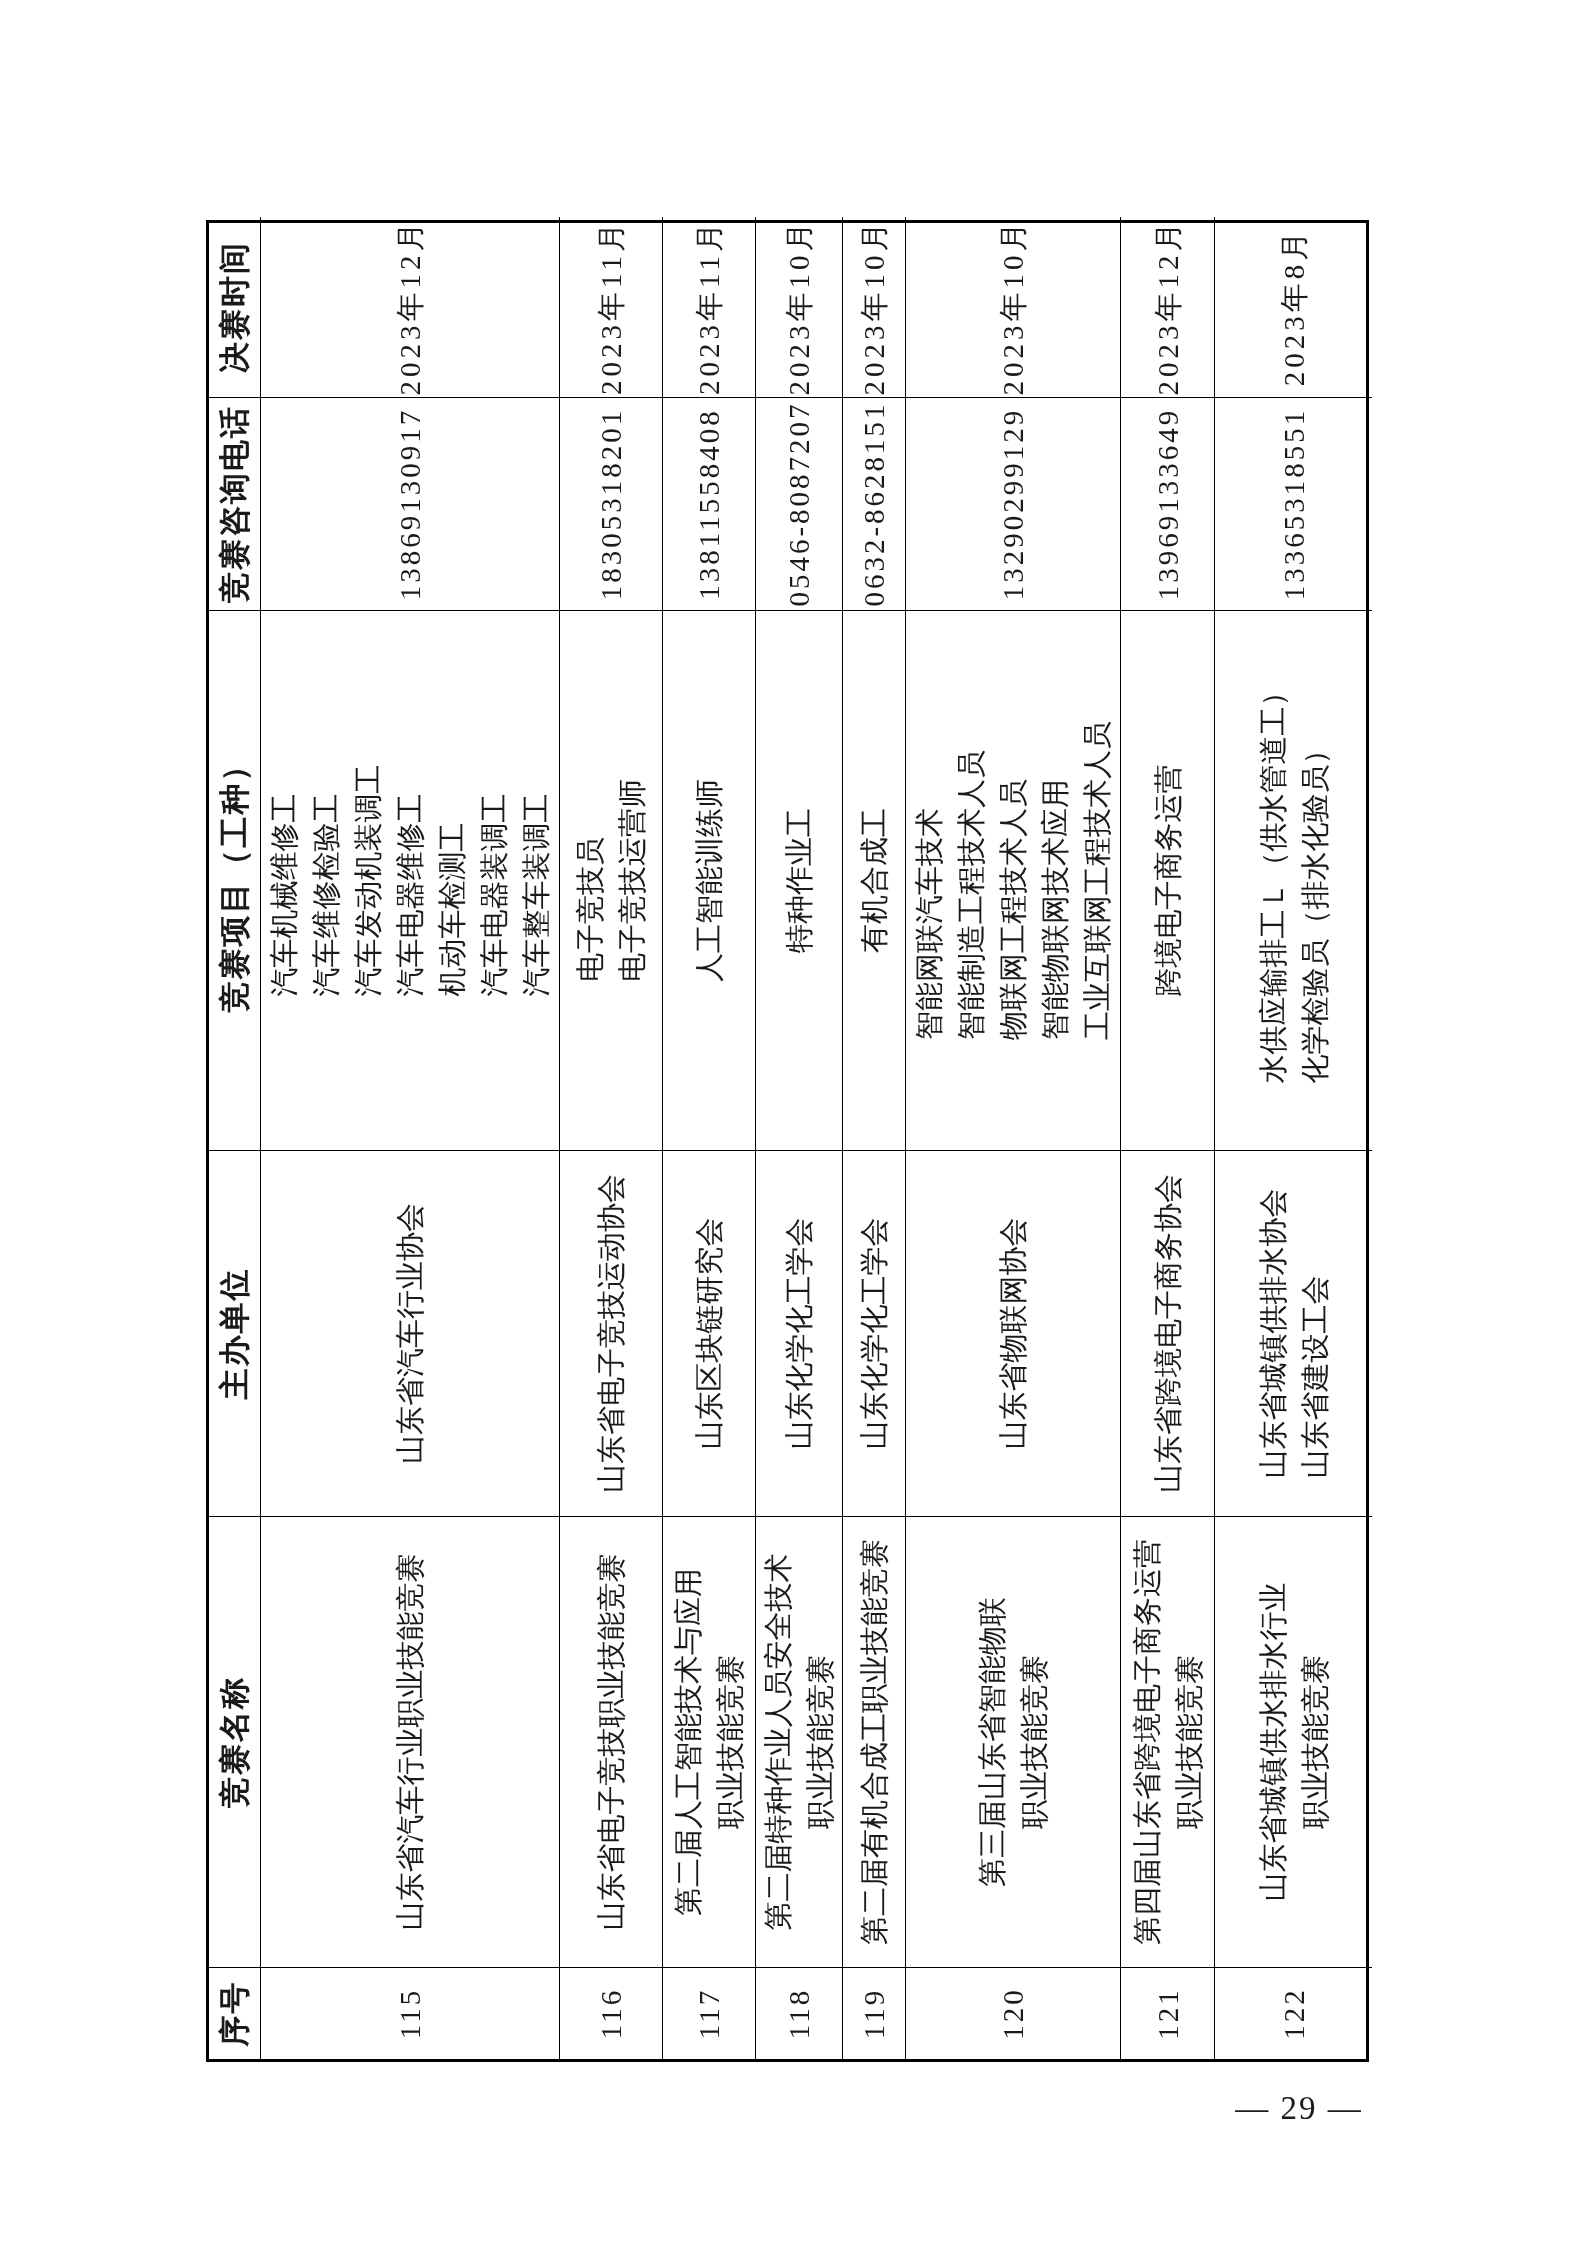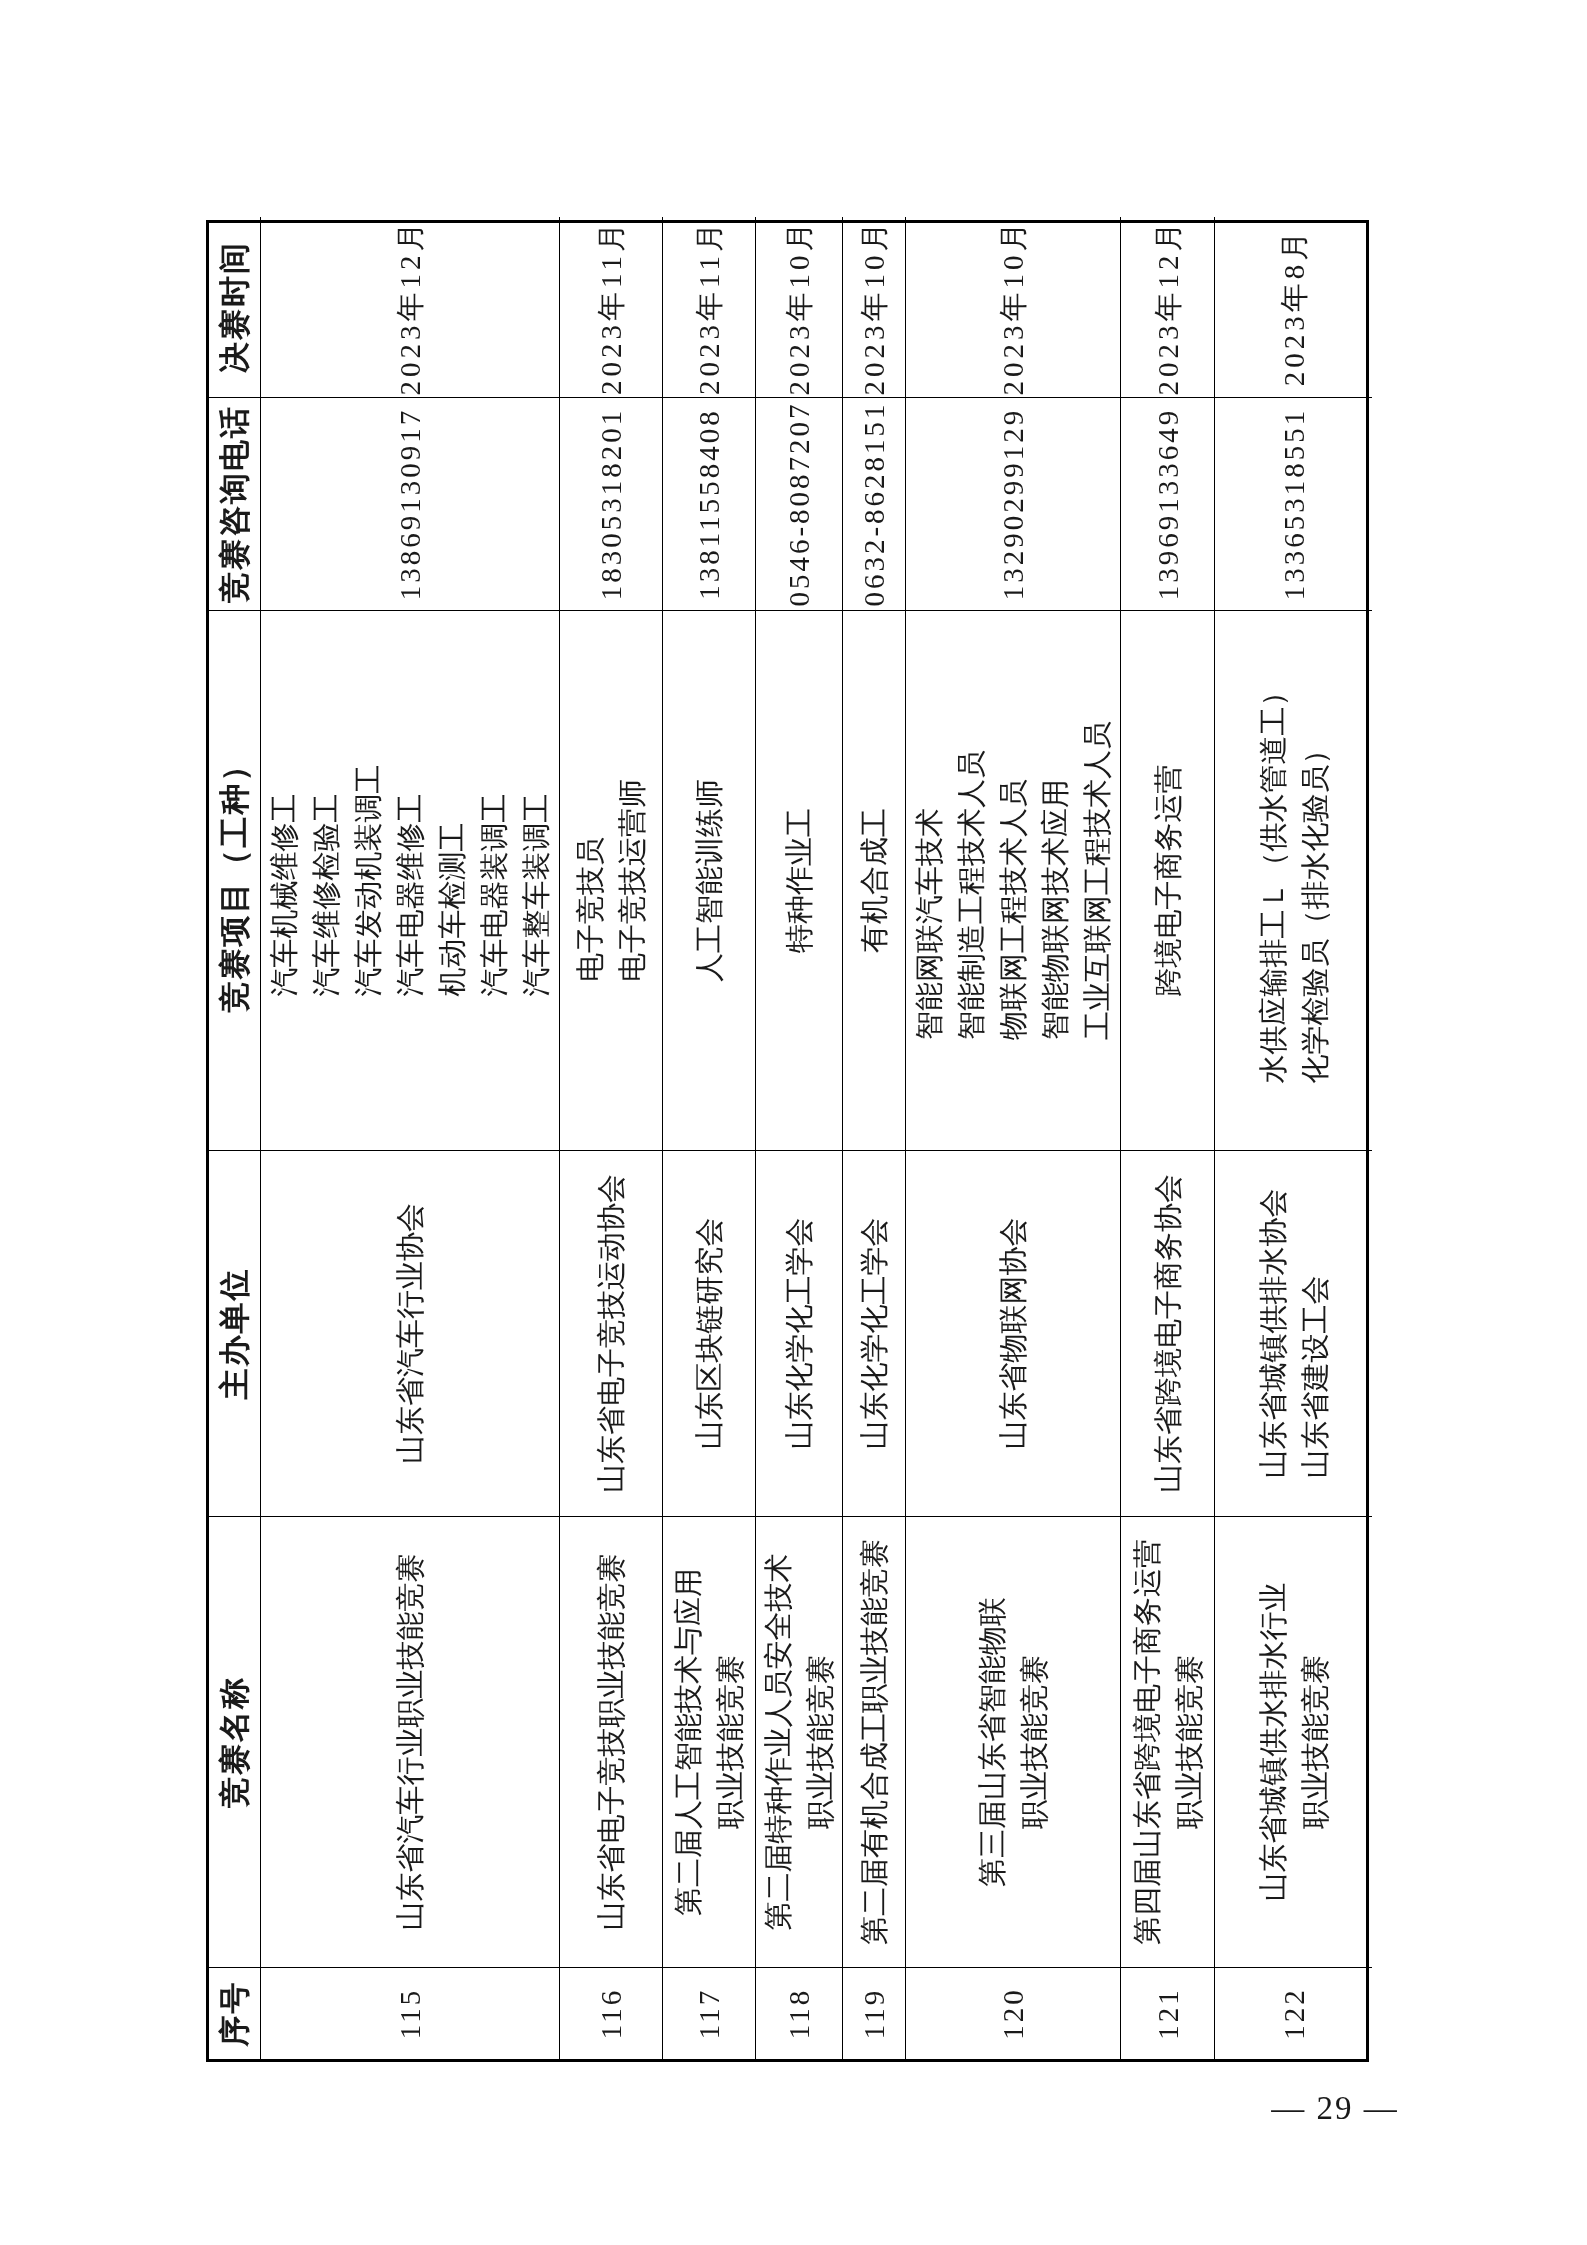--- a/index.html
+++ b/index.html
@@ -32,21 +32,21 @@
   }
   .block{display:block;}
   .block.left{text-align:left;}
   .block.center{text-align:center;}
   .line{white-space:nowrap;}
   .line:empty{display:none;}
   .c-num{letter-spacing:3px;}
   .c-phone{letter-spacing:3px;}
   .c-time{letter-spacing:4px;}
   .footer-pagenum{
-    position:absolute;left:1220px;top:2090px;width:230px;
+    position:absolute;left:1184px;top:2090px;width:230px;
     font-size:33px;letter-spacing:2px;text-align:center;white-space:nowrap;
   }
 </style>
 </head>
 <body>
 
 <div class="page">
   <div class="table-footprint">
     <div class="landscape">
 

